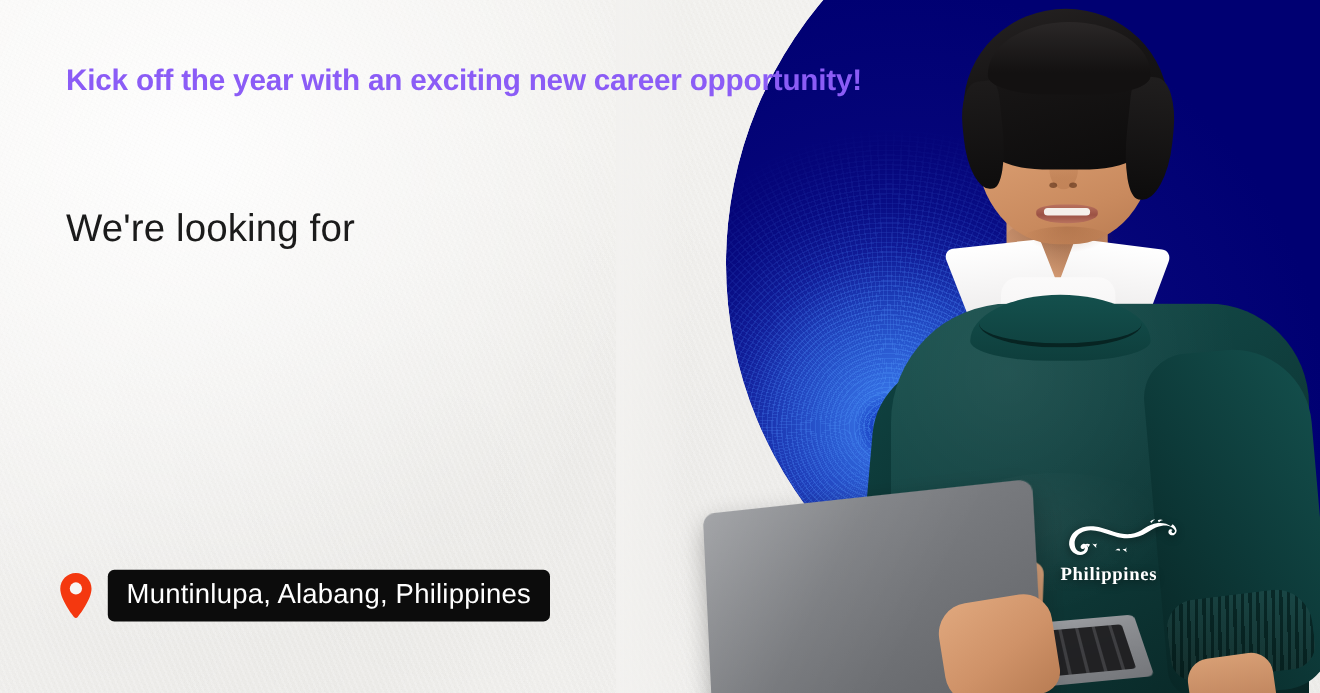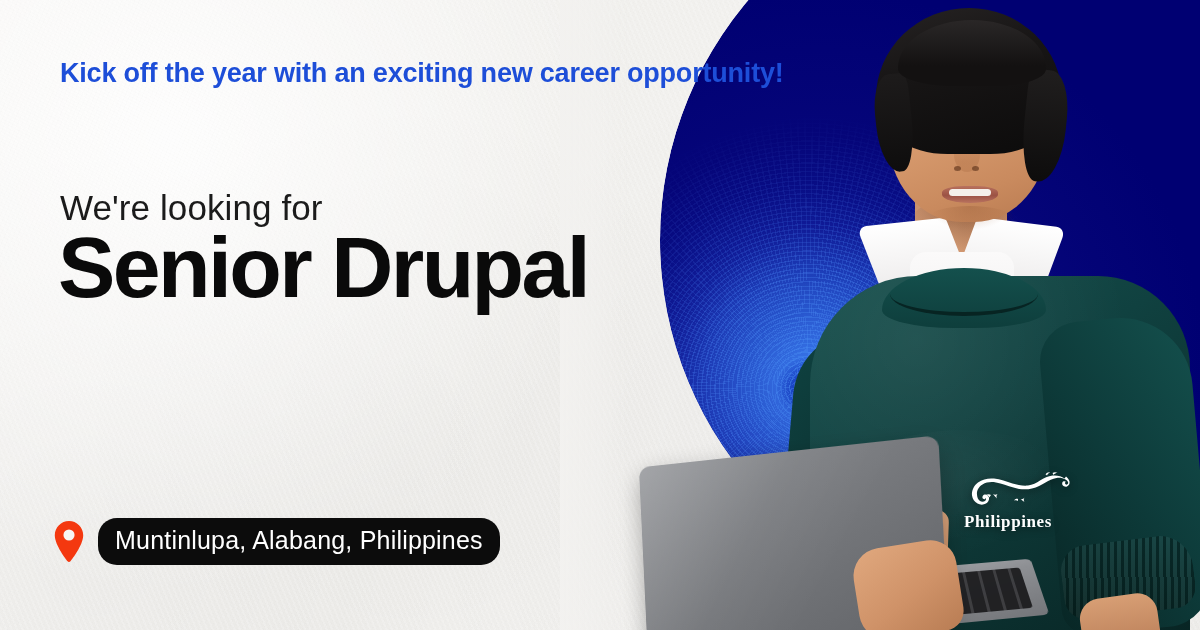--- a/index.html
+++ b/index.html
@@ -314,21 +314,21 @@
   .person-feather {
     position:absolute; left:560px; top:0;
     width:70px; height:630px;
     background:linear-gradient(90deg, #f2f1ef 0%, rgba(242,241,239,.55) 52%, rgba(242,241,239,0) 100%);
     pointer-events:none;
   }
 
   
   .tagline {
     position:absolute; left:60px; top:58px;
-    font-size:27px; font-weight:700; color:#1d4ed8;
+    font-size:27px; font-weight:700; color:#8b5cf6;
     letter-spacing:-.2px;
     font-family:"Liberation Sans", sans-serif;
   }
 
   .looking-for {
     position:absolute; left:60px; top:188px;
     font-size:35px; font-weight:400; color:#1b1b1b;
     letter-spacing:.1px;
   }
 
@@ -345,21 +345,21 @@
     position:absolute; left:54px; top:518px;
     display:flex; align-items:center; gap:14px;
   }
   .pin-icon { width:30px; height:42px; flex:0 0 auto; display:block; }
   .location-badge {
     background:#0c0c0c;
     color:#ffffff;
     font-size:25px; font-weight:400;
     letter-spacing:.2px;
     padding:8px 17px 10px 17px;
-    border-radius:19px;
+    border-radius:6px;
     white-space:nowrap;
   }
 
   
   .logo {
     position:absolute; left:922px; top:470px;
     width:172px; height:118px;
     text-align:center;
     filter:drop-shadow(0 2px 4px rgba(0,0,0,.45));
   }
@@ -448,21 +448,20 @@
     <div class="hand-palm"></div>
   </div>
 
   <div class="person-feather"></div>
 
   <div class="tagline">Kick off the year with an exciting new career opportunity!</div>
 
   <div class="looking-for">We're looking for</div>
 
   <div class="job-title">
-    <span>Senior Drupal</span>
   </div>
 
   <div class="location-row">
     <svg class="pin-icon" viewBox="0 0 24 34">
       <path d="M12 0C5.64 0 .5 5.14.5 11.5c0 8.1 9.7 20.3 10.12 20.82a1.77 1.77 0 0 0 2.76 0C13.8 31.8 23.5 19.6 23.5 11.5 23.5 5.14 18.36 0 12 0z" fill="#f4380f"></path>
       <circle cx="12" cy="11.3" r="4.5" fill="#f7f6f4"></circle>
     </svg>
     <div class="location-badge">Muntinlupa, Alabang, Philippines</div>
   </div>
 

